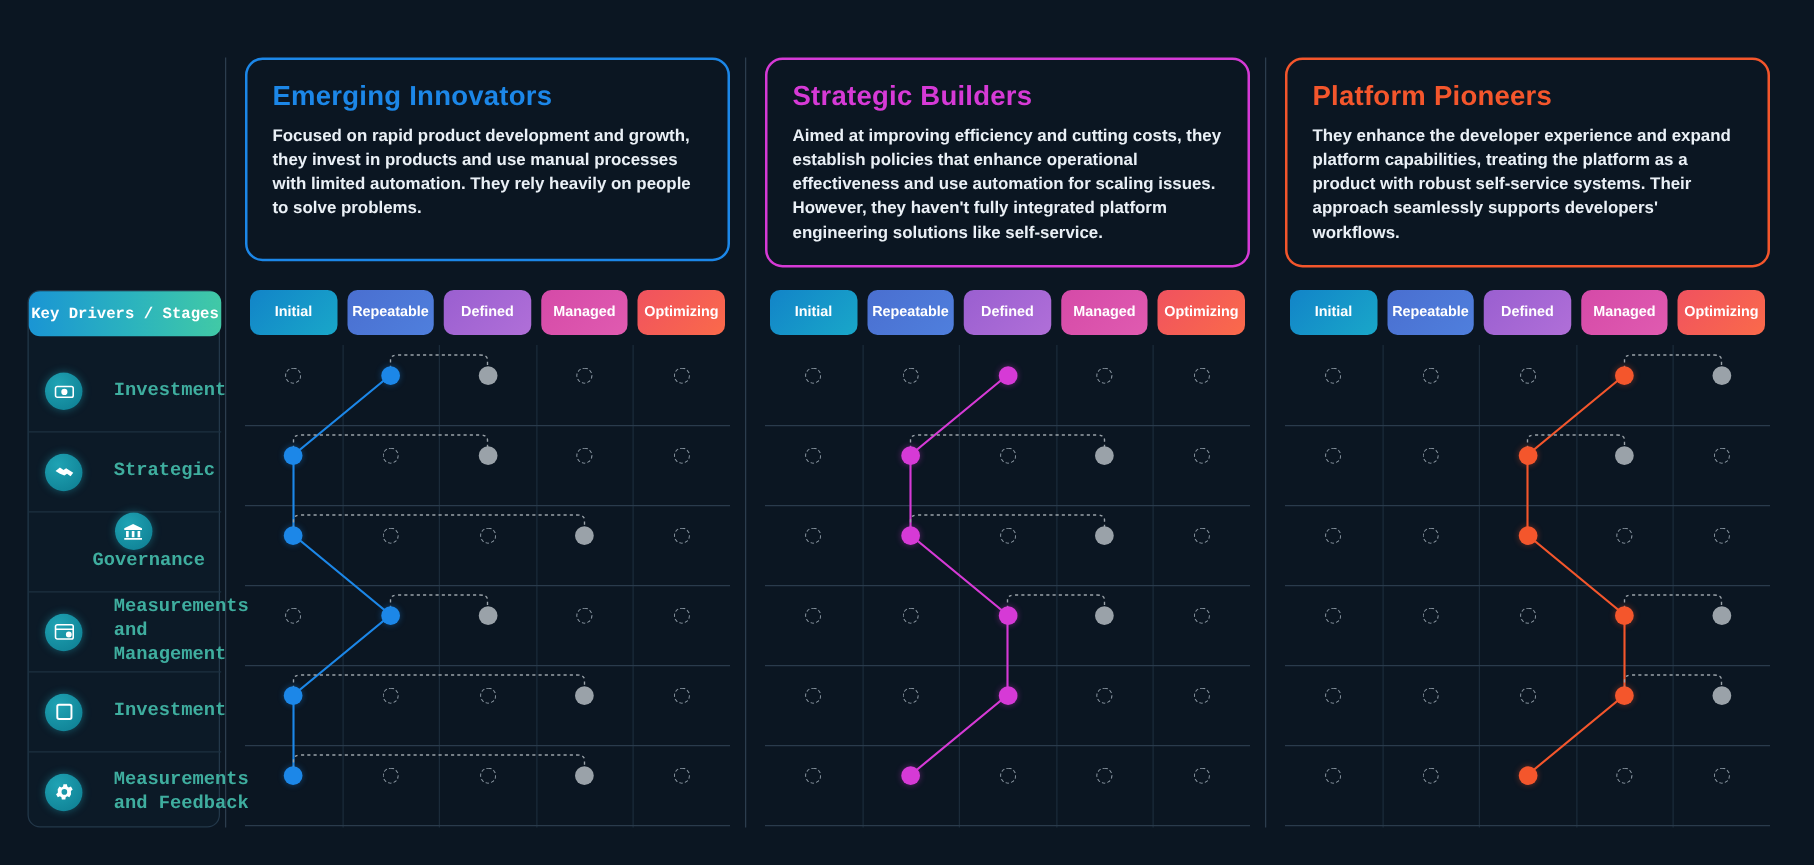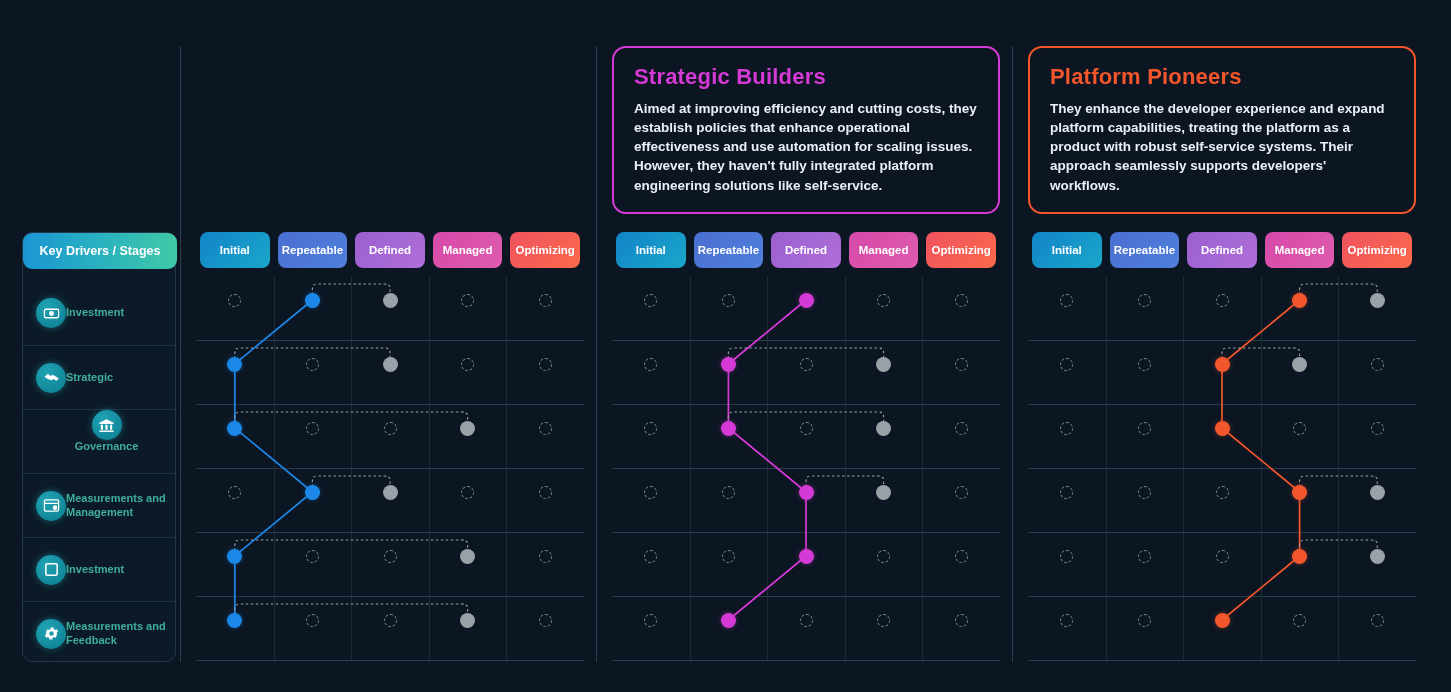--- a/index.html
+++ b/index.html
@@ -27,20 +27,21 @@
   }
   .card-body {
     font-size: 13.5px; line-height: 1.42; color: #eaf0f6; font-weight: bold;
   }
 
   
   .sidebar {
     position: absolute; left: 22px; top: 232px; width: 154px; height: 430px;
     border: 1px solid #23384a; border-radius: 10px;
     background: #0c1a27;
+    font-family: Liberation Mono, monospace;
   }
   .kd-pill {
     position: absolute; left: 0px; top: 0px; width: 154px; height: 36px;
     border-radius: 9px;
     background: linear-gradient(90deg, #1a95d4 0%, #2cb4bd 55%, #41c9a6 100%);
     display: flex; align-items: center; justify-content: center;
     color: #ffffff; font-size: 12.5px; font-weight: bold;
   }
   .kd-row {
     position: absolute; left: 0; width: 154px; height: 64px;
@@ -50,21 +51,21 @@
   .kd-row:first-of-type { border-top: none; }
   .kd-ico {
     width: 30px; height: 30px; border-radius: 50%;
     background: radial-gradient(circle at 35% 30%, #1fa3b4, #0d7c90);
     box-shadow: 0 0 7px rgba(30,170,190,.45);
     display: flex; align-items: center; justify-content: center;
     flex: 0 0 30px;
   }
   .kd-ico svg { display: block; }
   .kd-lab {
-    margin-left: 0; color: #3fae9f; font-size: 11px;
+    margin-left: 25px; color: #3fae9f; font-size: 15px;
     font-weight: bold; line-height: 1.25;
   }
 
   
   .panel { position: absolute; top: 232px; height: 430px; }
   .grid-box {
     position: absolute; left: 0; top: 44px; width: 100%; height: 386px;
   }
   .hline { position: absolute; left: 0; right: 0; height: 1px; background: #2a3b4c; }
   .vline { position: absolute; top: 0; bottom: 0; width: 1px; background: #1b2b3a; }
@@ -90,20 +91,24 @@
 </style>
 </head>
 <body>
 
 <div class="stage">
 
   <div class="vsep" style="left:180px;height:616px;"></div>
   <div class="vsep" style="left:596px;height:616px;"></div>
   <div class="vsep" style="left:1012px;height:616px;"></div>
 
+  <div class="card" id="card-0" style="left: 196px; top: 46px; width: 388px; min-height: 163px; border-color: rgb(28, 135, 232);">
+    <div class="card-title" style="color: rgb(28, 135, 232);">Emerging Innovators</div>
+    <div class="card-body">Focused on rapid product development and growth, they invest in products and use manual processes with limited automation. They rely heavily on people to solve problems.</div>
+  </div>
   <div class="card" id="card-2" style="left: 1028px; top: 46px; width: 388px; min-height: 168px; border-color: rgb(244, 86, 44);">
     <div class="card-title" style="color: rgb(244, 86, 44);">Platform Pioneers</div>
     <div class="card-body">They enhance the developer experience and expand platform capabilities, treating the platform as a product with robust self-service systems. Their approach seamlessly supports developers' workflows.</div>
   </div>
   <div class="card" id="card-1" style="left: 612px; top: 46px; width: 388px; min-height: 168px; border-color: rgb(214, 58, 214);">
     <div class="card-title" style="color: rgb(214, 58, 214);">Strategic Builders</div>
     <div class="card-body">Aimed at improving efficiency and cutting costs, they establish policies that enhance operational effectiveness and use automation for scaling issues. However, they haven't fully integrated platform engineering solutions like self-service.</div>
   </div>
 
   <div class="sidebar">

